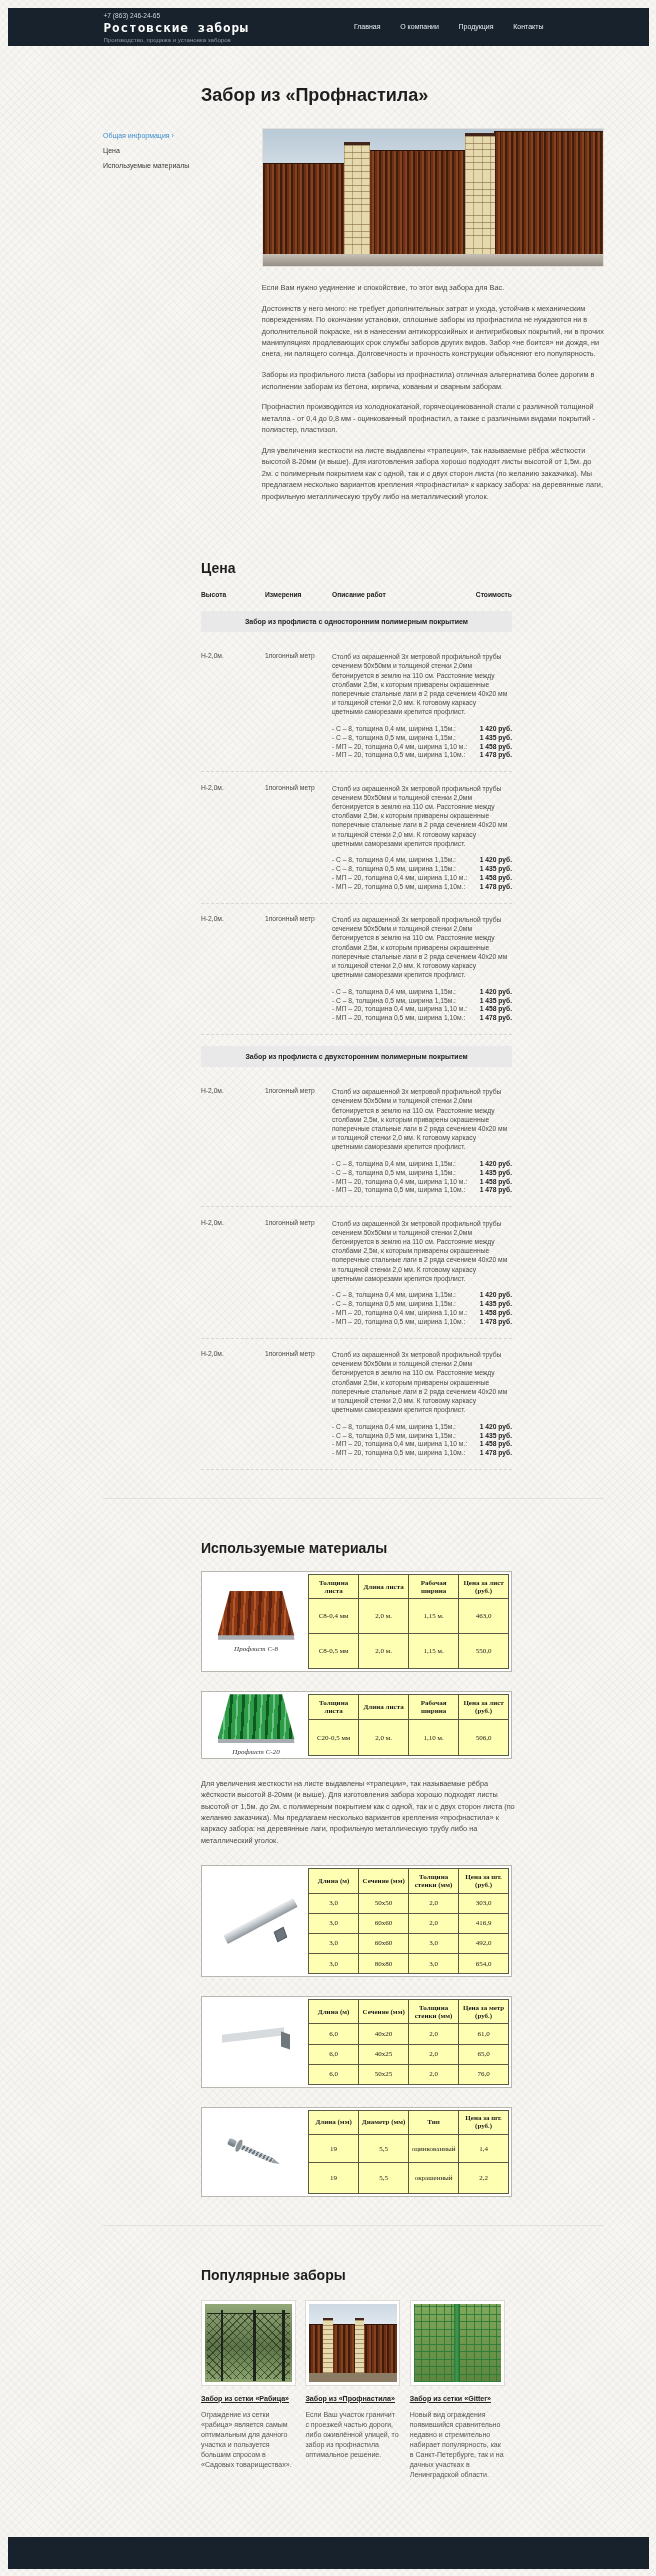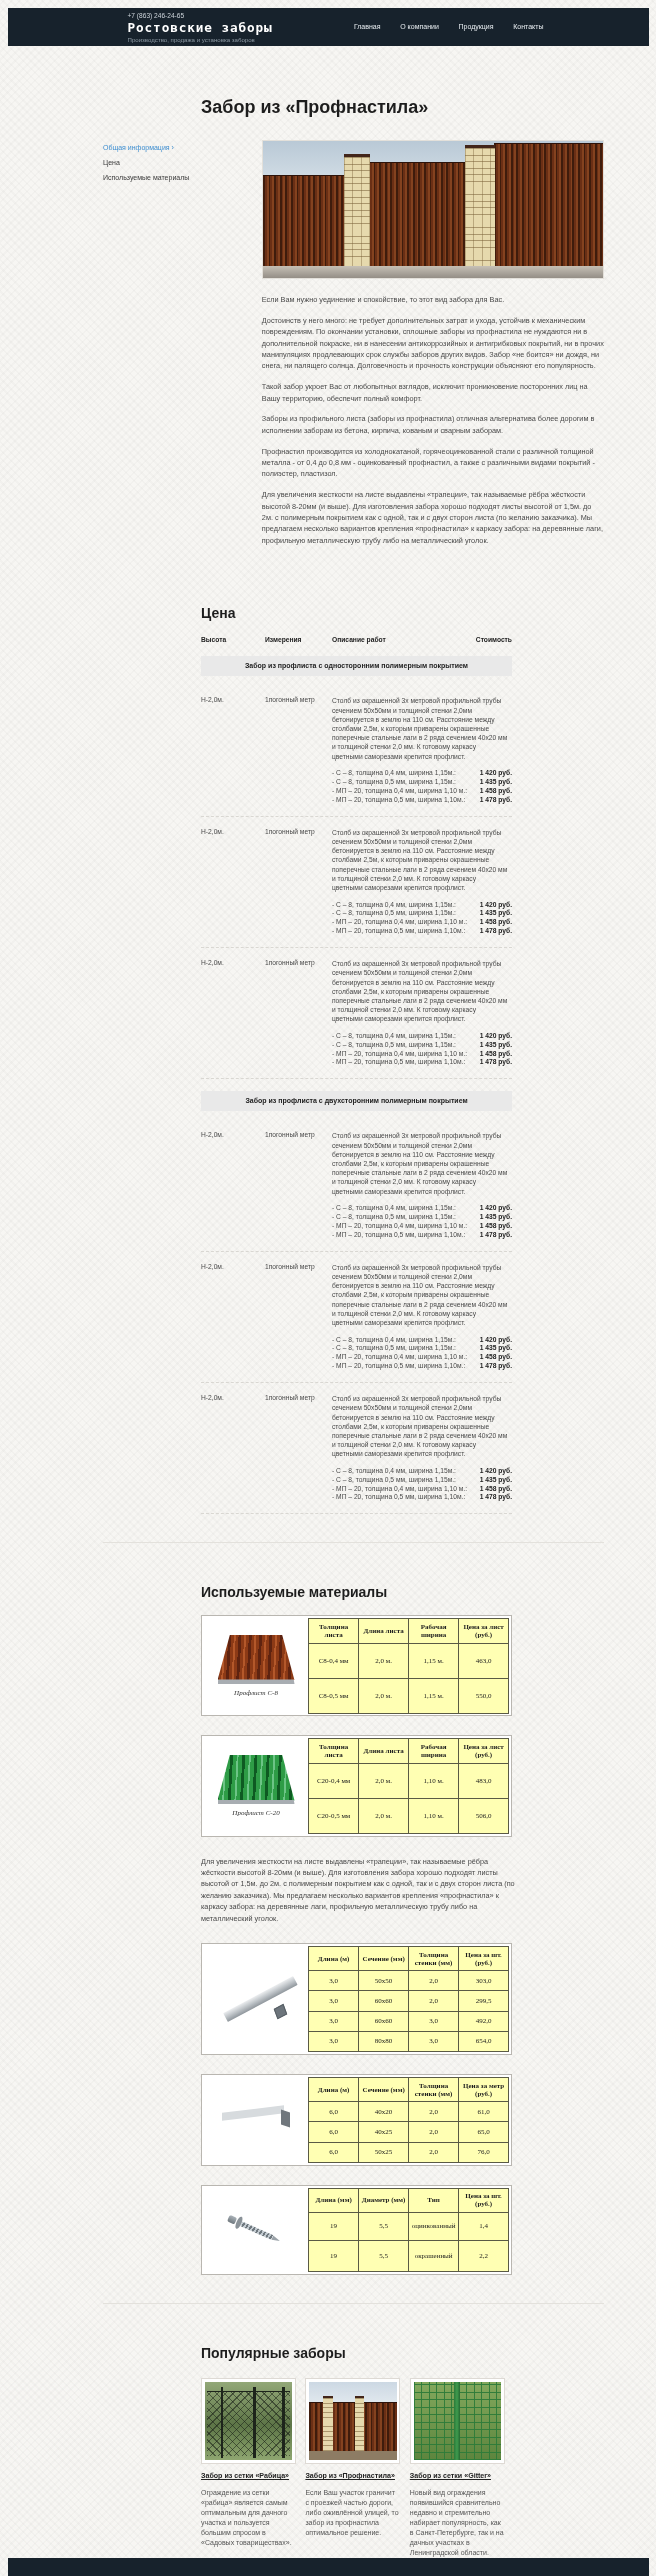--- a/index.html
+++ b/index.html
@@ -10,31 +10,31 @@
     color: #444;
     background-color: #f7f6f3;
     background-image:
       repeating-linear-gradient(45deg, rgba(0,0,0,0.018) 0 1.9px, transparent 1.9px 5.6px),
       repeating-linear-gradient(-45deg, rgba(0,0,0,0.018) 0 1.9px, transparent 1.9px 5.6px);
   }
   .page { width: 656px; min-height: 2576px; display: flex; flex-direction: column; }
 
   
   .band { margin: 7.5px 7.5px 0 7.5px; background: #17222c; }
-  .band-top { height: 38px; display: flex; padding-left: 24px; }
+  .band-top { height: 38px; display: flex; }
   .brand { padding: 4.7px 0 0 96px; }
   .hphone { font-size: 6.6px; color: #cdd4da; }
   .hlogo { font-family: "DejaVu Sans Mono", monospace; font-weight: bold; font-size: 12.7px;
            letter-spacing: 0.9px; color: #ffffff; margin-top: 0.9px; cursor: pointer; }
   .htag { font-size: 6.1px; color: #8d99a3; margin-top: 0.9px; }
   .hnav { margin-left: auto; padding-right: 105px; display: flex; gap: 19.7px; align-items: center; }
   .hnav a { color: #e8edf1; font-size: 7px; text-decoration: none; cursor: pointer; }
 
   
-  .content { padding: 12px 52px 0 103px; }
+  .content { padding: 0 52px 0 103px; }
   h1.pagetitle { margin: 39px 0 22.5px 98px; font-size: 18px; font-weight: bold; color: #1d1d1d; }
   h2.sec { margin: 0 0 15px 98px; font-size: 14px; font-weight: bold; color: #1d1d1d; }
 
   .intro { display: flex; justify-content: flex-end; }
   .sidebar { width: 162px; padding-top: 3.7px; }
   .sidebar a { display: block; font-size: 7px; margin-bottom: 8.4px; text-decoration: none; color: #3a3a3a; cursor: pointer; }
   .sidebar a.active { color: #3e8ed0; }
   .intro-main { width: 349px; }
   .intro-main p { font-size: 7.3px; line-height: 11.4px; margin-bottom: 9.4px; color: #4a4a4a; }
 
@@ -175,21 +175,20 @@
         <div class="photo">
           <div class="panel ph-p1"></div>
           <div class="panel ph-p2"></div>
           <div class="panel ph-p3"></div>
           <div class="pillar ph-pl1"></div>
           <div class="pillar ph-pl2"></div>
           <div class="ph-ground"></div>
         </div>
         <p>Если Вам нужно уединение и спокойствие, то этот вид забора для Вас.</p>
         <p>Достоинств у него много: не требует дополнительных затрат и ухода, устойчив к механическим повреждениям. По окончании установки, сплошные заборы из профнастила не нуждаются ни в дополнительной покраске, ни в нанесении антикоррозийных и антигрибковых покрытий, ни в прочих манипуляциях продлевающих срок службы заборов других видов. Забор «не боится» ни дождя, ни снега, ни палящего солнца. Долговечность и прочность конструкции объясняют его популярность.</p>
-        <p>Такой забор укроет Вас от любопытных взглядов, исключит проникновение посторонних лиц на Вашу территорию, обеспечит полный комфорт.</p>
         <p>Заборы из профильного листа (заборы из профнастила) отличная альтернатива более дорогим в исполнении заборам из бетона, кирпича, кованым и сварным заборам.</p>
         <p>Профнастил производится из холоднокатаной, горячеоцинкованной стали с различной толщиной металла - от 0,4 до 0,8 мм - оцинкованный профнастил, а также с различными видами покрытий - полиэстер, пластизол.</p>
         <p>Для увеличения жесткости на листе выдавлены «трапеции»,  так называемые рёбра жёсткости высотой 8-20мм (и выше). Для изготовления забора хорошо подходят листы высотой от 1,5м. до 2м. с полимерным покрытием как с одной, так и с двух сторон листа (по желанию заказчика). Мы предлагаем несколько вариантов крепления «профнастила» к каркасу забора: на деревянные лаги, профильную металлическую трубу либо на металлический уголок.</p>
       </div>
     </div>
 
     <div class="price-wrap">
       <h2 class="sec">Цена</h2>
       <div class="ptable">
         <div class="phead">
@@ -410,26 +409,20 @@
         </div>
         <table class="mt tall">
           <tbody>
               <tr>
             <th>Толщина листа</th>
             <th>Длина листа</th>
             <th>Рабочая ширина</th>
             <th>Цена за лист (руб.)</th>
           </tr>
           <tr>
-            <td>С20-0,4 мм</td>
-            <td>2,0 м.</td>
-            <td>1,10 м.</td>
-            <td>483,0</td>
-          </tr>
-          <tr>
             <td>С20-0,5 мм</td>
             <td>2,0 м.</td>
             <td>1,10 м.</td>
             <td>506,0</td>
           </tr>
         </tbody>
           </table>
       </div>
 
       <p class="note">Для увеличения жесткости на листе выдавлены «трапеции»,  так называемые рёбра жёсткости высотой 8-20мм (и выше). Для изготовления забора хорошо подходят листы высотой от 1,5м. до 2м. с полимерным покрытием как с одной, так и с двух сторон листа (по желанию заказчика). Мы предлагаем несколько вариантов крепления «профнастила» к каркасу забора: на деревянные лаги, профильную металлическую трубу либо на металлический уголок.</p>
@@ -452,21 +445,21 @@
           <tr>
             <td>3,0</td>
             <td>50х50</td>
             <td>2,0</td>
             <td>303,0</td>
           </tr>
           <tr>
             <td>3,0</td>
             <td>60х60</td>
             <td>2,0</td>
-            <td>299,5</td>
+            <td>416,9</td>
           </tr>
           <tr>
             <td>3,0</td>
             <td>60х60</td>
             <td>3,0</td>
             <td>492,0</td>
           </tr>
           <tr>
             <td>3,0</td>
             <td>80х80</td>

